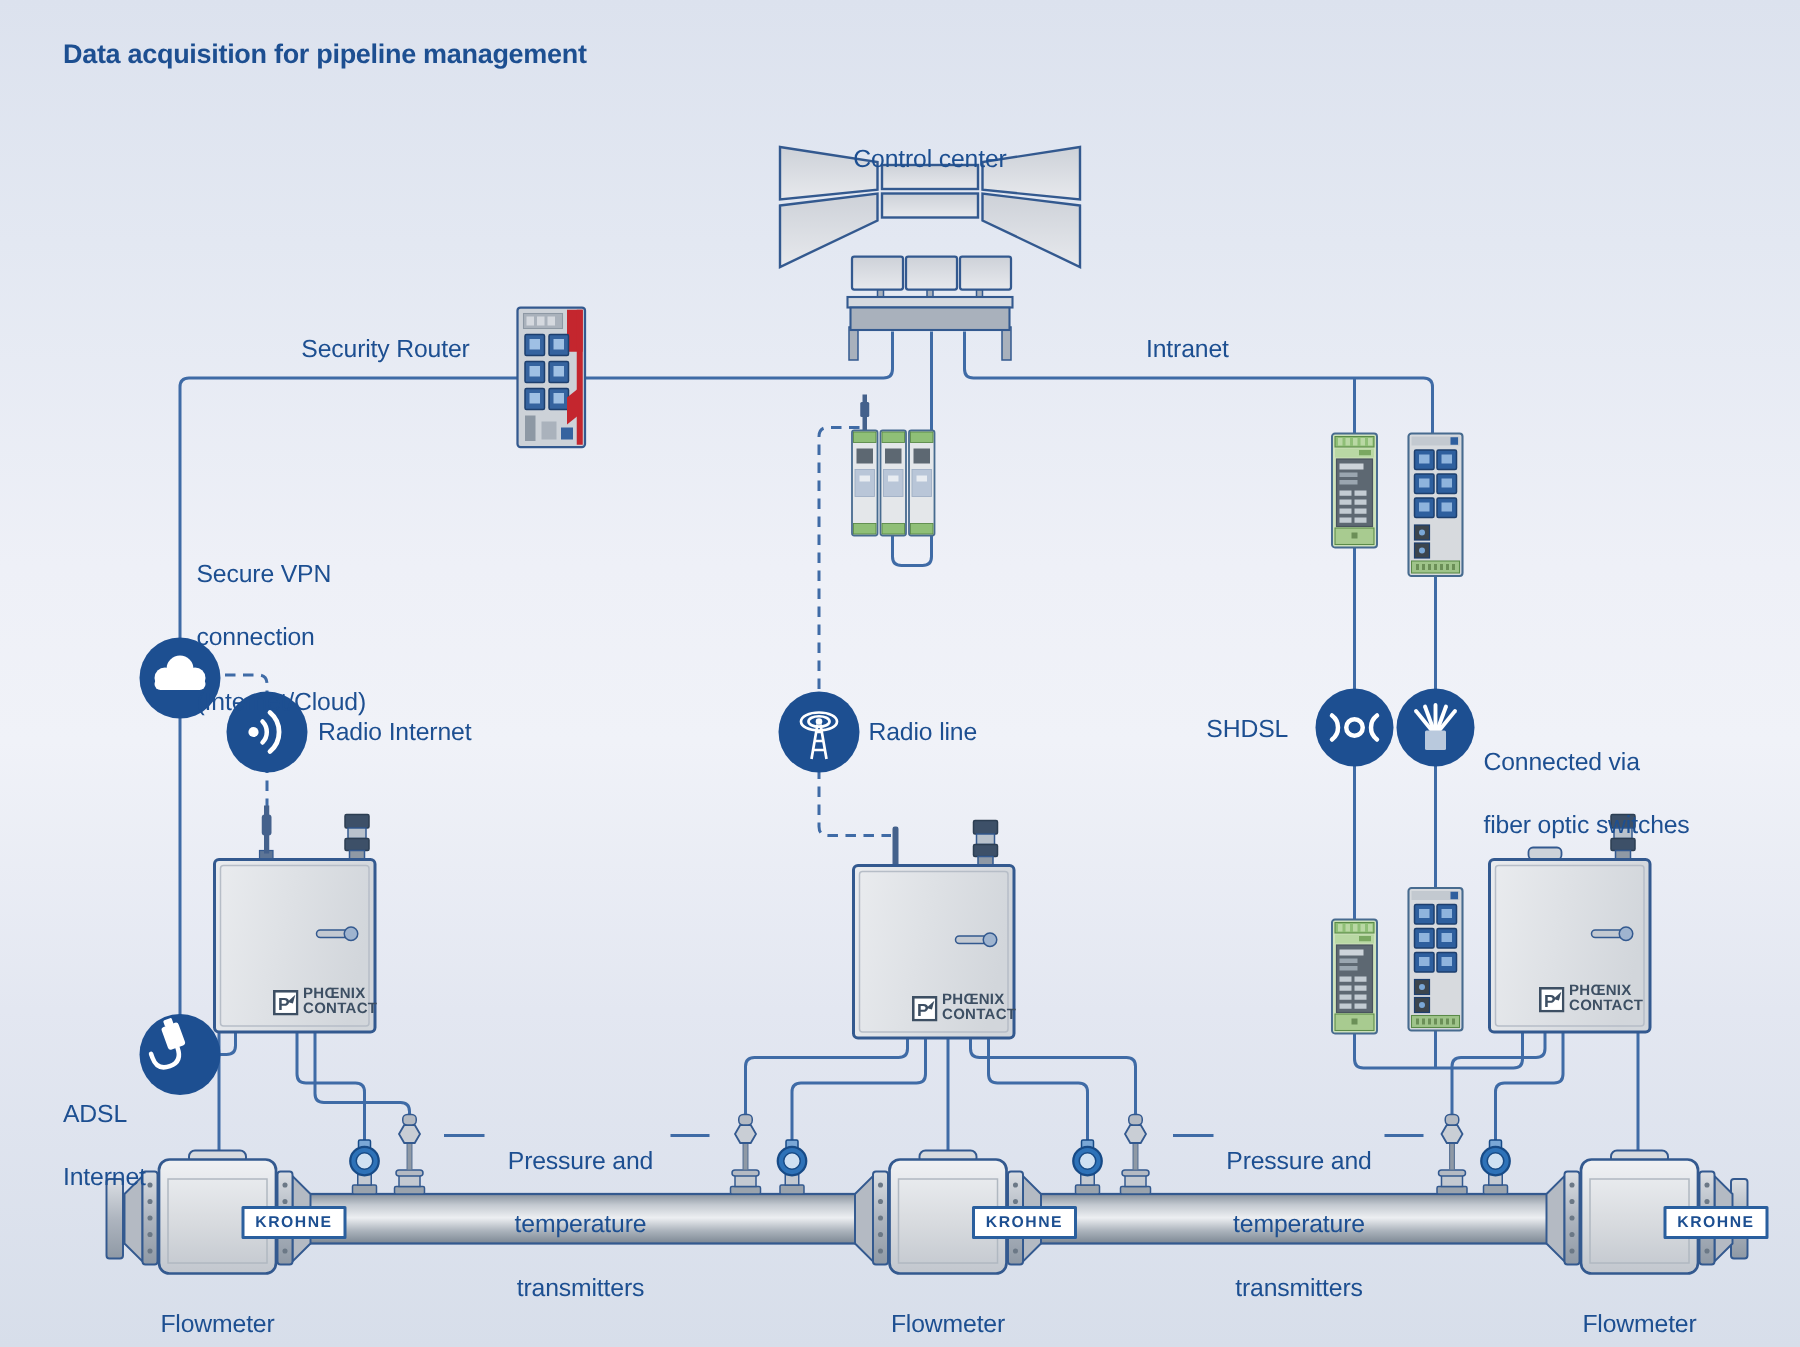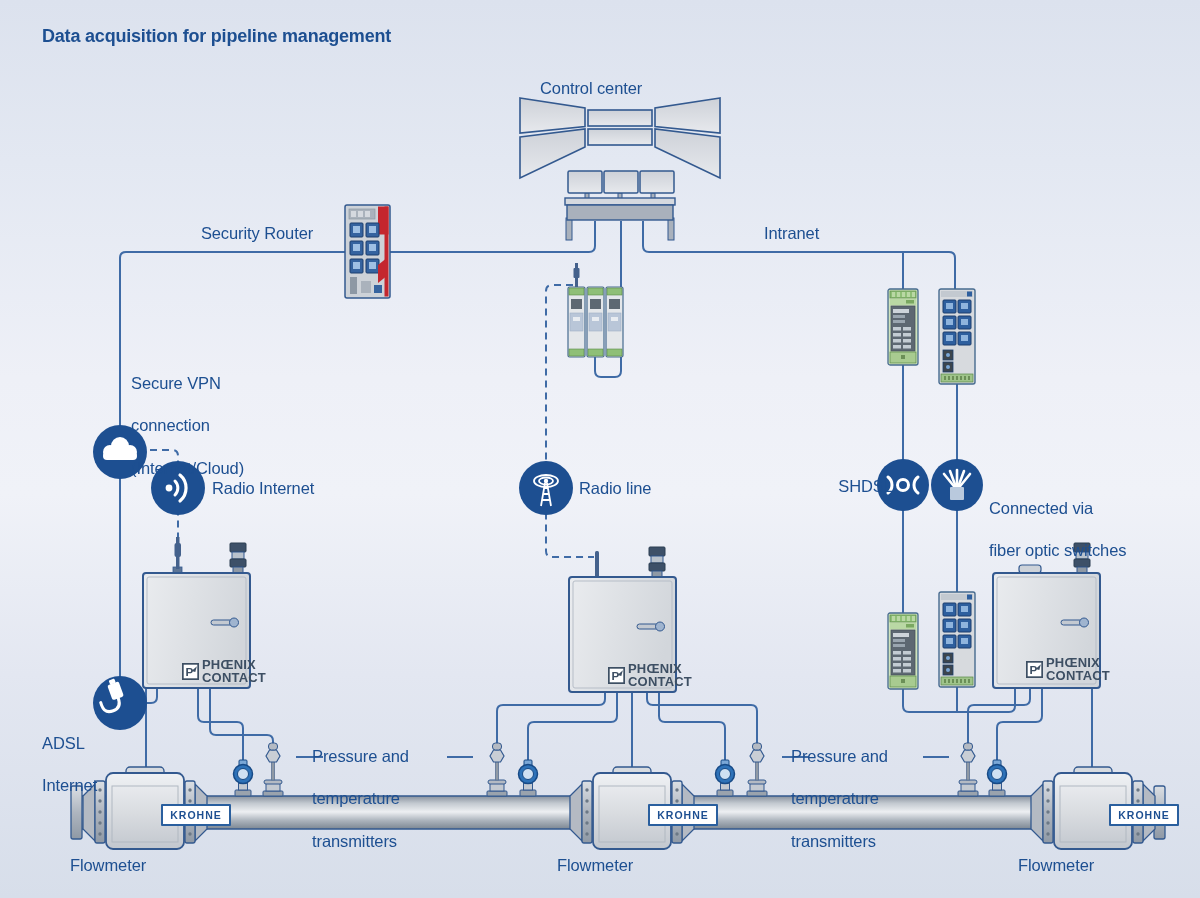--- a/index.html
+++ b/index.html
@@ -1,27 +1,27 @@
 <!DOCTYPE html>
 <html><head>
 <meta charset="utf-8">
 <style>
   html,body{margin:0;padding:0;background:#cfd6e4;}
   .stage{position:relative;width:1200px;height:898px;overflow:hidden;
     background:linear-gradient(180deg,#dce2ee 0%,#e3e8f2 18%,#eef0f7 42%,#f0f2f8 55%,#e3e7f1 75%,#d7deea 100%);
     font-family:"Liberation Sans",sans-serif;}
   .stage svg.art{position:absolute;left:0;top:0;}
   .lbl{position:absolute;color:#1d4f91;font-size:16.5px;line-height:1.28;letter-spacing:-0.1px;white-space:pre-line;}
-  .ctr{text-align:left;}
+  .ctr{text-align:center;margin-top:18px;}
   .rt{text-align:center;}
   .title{position:absolute;left:42px;top:26px;color:#1d4f91;font-size:18px;font-weight:bold;letter-spacing:-0.2px;}
   .krohne{position:absolute;width:66px;height:18px;background:#ffffff;border:2px solid #2a5f9e;border-radius:1px;
     color:#1d4f91;font-size:10.5px;font-weight:bold;letter-spacing:1px;display:flex;align-items:center;justify-content:center;margin-left:48px;}
   .pxc{position:absolute;display:flex;gap:3px;align-items:center;color:#3d4f63;}
-  .pxc-text{font-weight:bold;font-size:13px;line-height:1.02;letter-spacing:0.2px;}
+  .pxc-text{font-weight:bold;font-size:10px;line-height:1.02;letter-spacing:0.2px;}
   .ln{stroke:#3f6ba6;stroke-width:2;fill:none;}
   .lnd{stroke:#3f6ba6;stroke-width:2;fill:none;stroke-dasharray:7 5;}
 </style>
 </head>
 <body>
 
 <div class="stage">
 
 <svg class="art" width="1200" height="898" viewBox="0 0 1200 898">
   <defs>
@@ -387,21 +387,21 @@
 <div class="lbl" style="left:764px;top:223px;">Intranet</div>
 
 <div class="lbl" style="left:131px;top:352px;width:150px;">
   <span>Secure VPN</span><br>
   <span>connection</span><br>
   <span>(Internet/Cloud)</span>
 </div>
 
 <div class="lbl" style="left:212px;top:478px;">Radio Internet</div>
 <div class="lbl" style="left:579px;top:478px;">Radio line</div>
-<div class="lbl rt" style="left:829px;top:476px;width:73px;">SHDSL</div>
+<div class="lbl rt" style="left:795px;top:476px;width:73px;">SHDSL</div>
 
 <div class="lbl" style="left:42px;top:712px;width:95px;">
   <span>ADSL</span><br>
   <span>Internet</span>
 </div>
 
 <div class="lbl" style="left:989px;top:477px;width:190px;">
   <span>Connected via</span><br>
   <span>fiber optic switches</span>
 </div>

